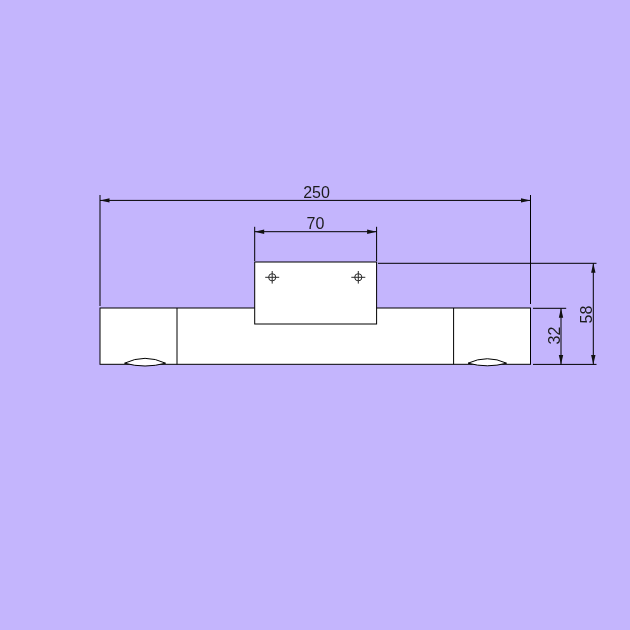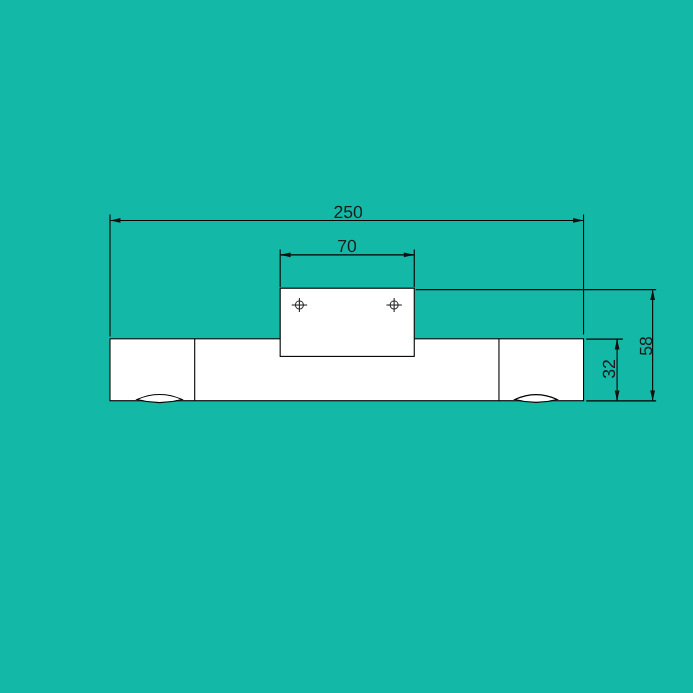--- a/index.html
+++ b/index.html
@@ -1,16 +1,16 @@
 <!DOCTYPE html>
 <html><head>
 <meta charset="utf-8">
 <style>
   html,body{margin:0;padding:0;background:#ffffff;}
-  .page{width:630px;height:630px;position:relative;background:#14b8a6;overflow:hidden;}
+  .page{width:630px;height:630px;position:relative;background:#c4b5fd;overflow:hidden;}
   svg{position:absolute;top:0;left:0;}
   text{font-family:"Liberation Sans", sans-serif;font-size:16px;fill:#1c1c1c;}
 </style>
 </head>
 <body>
 <div class="page">
 <svg width="630" height="630" viewBox="0 0 630 630">
   <g fill="none" stroke="#000000" stroke-width="1">
 
     <rect x="100" y="308" width="430.5" height="56.3" fill="#ffffff"></rect>

